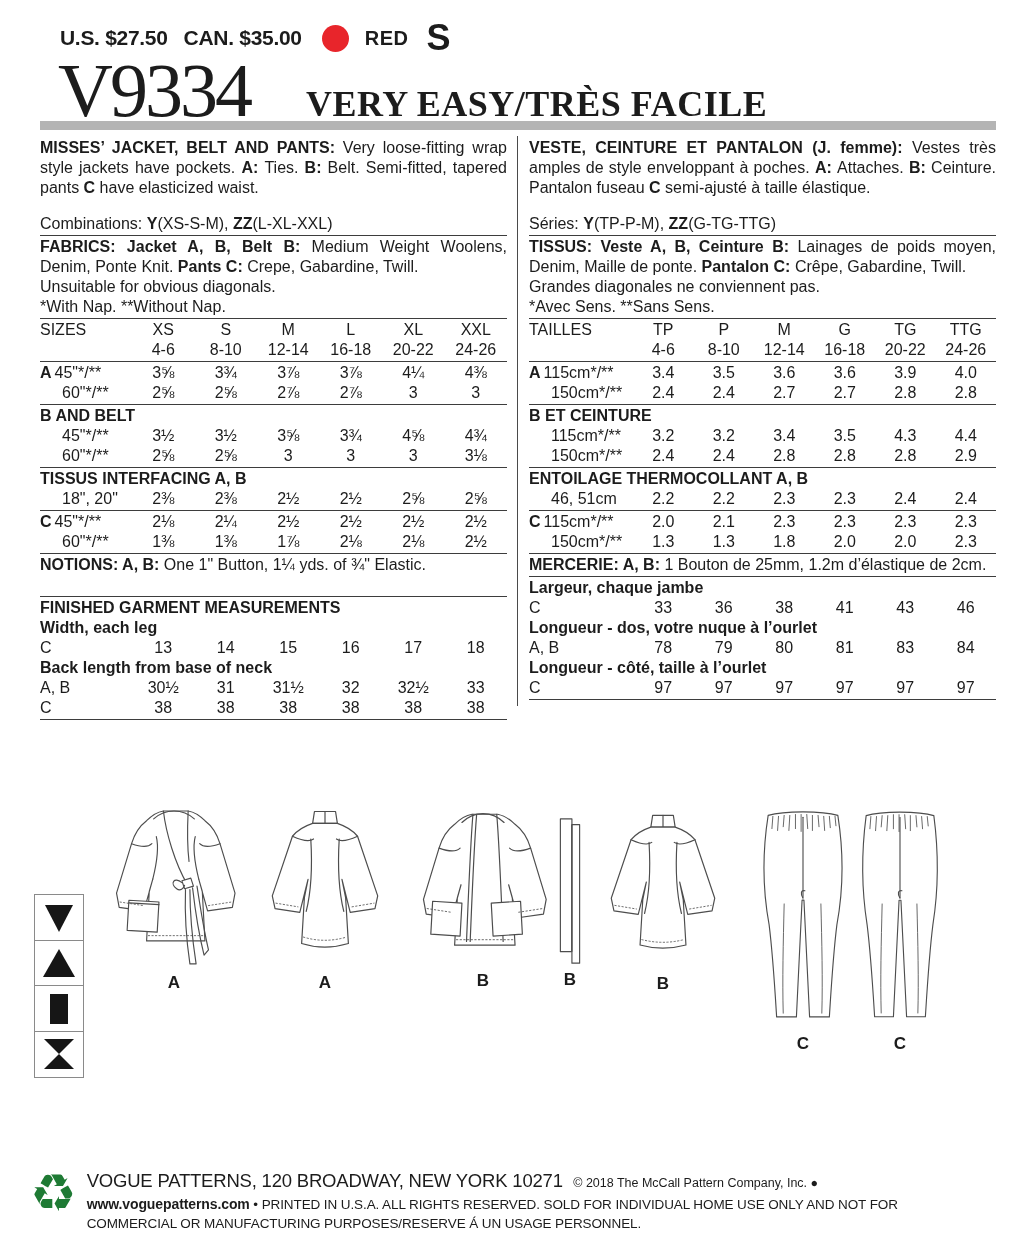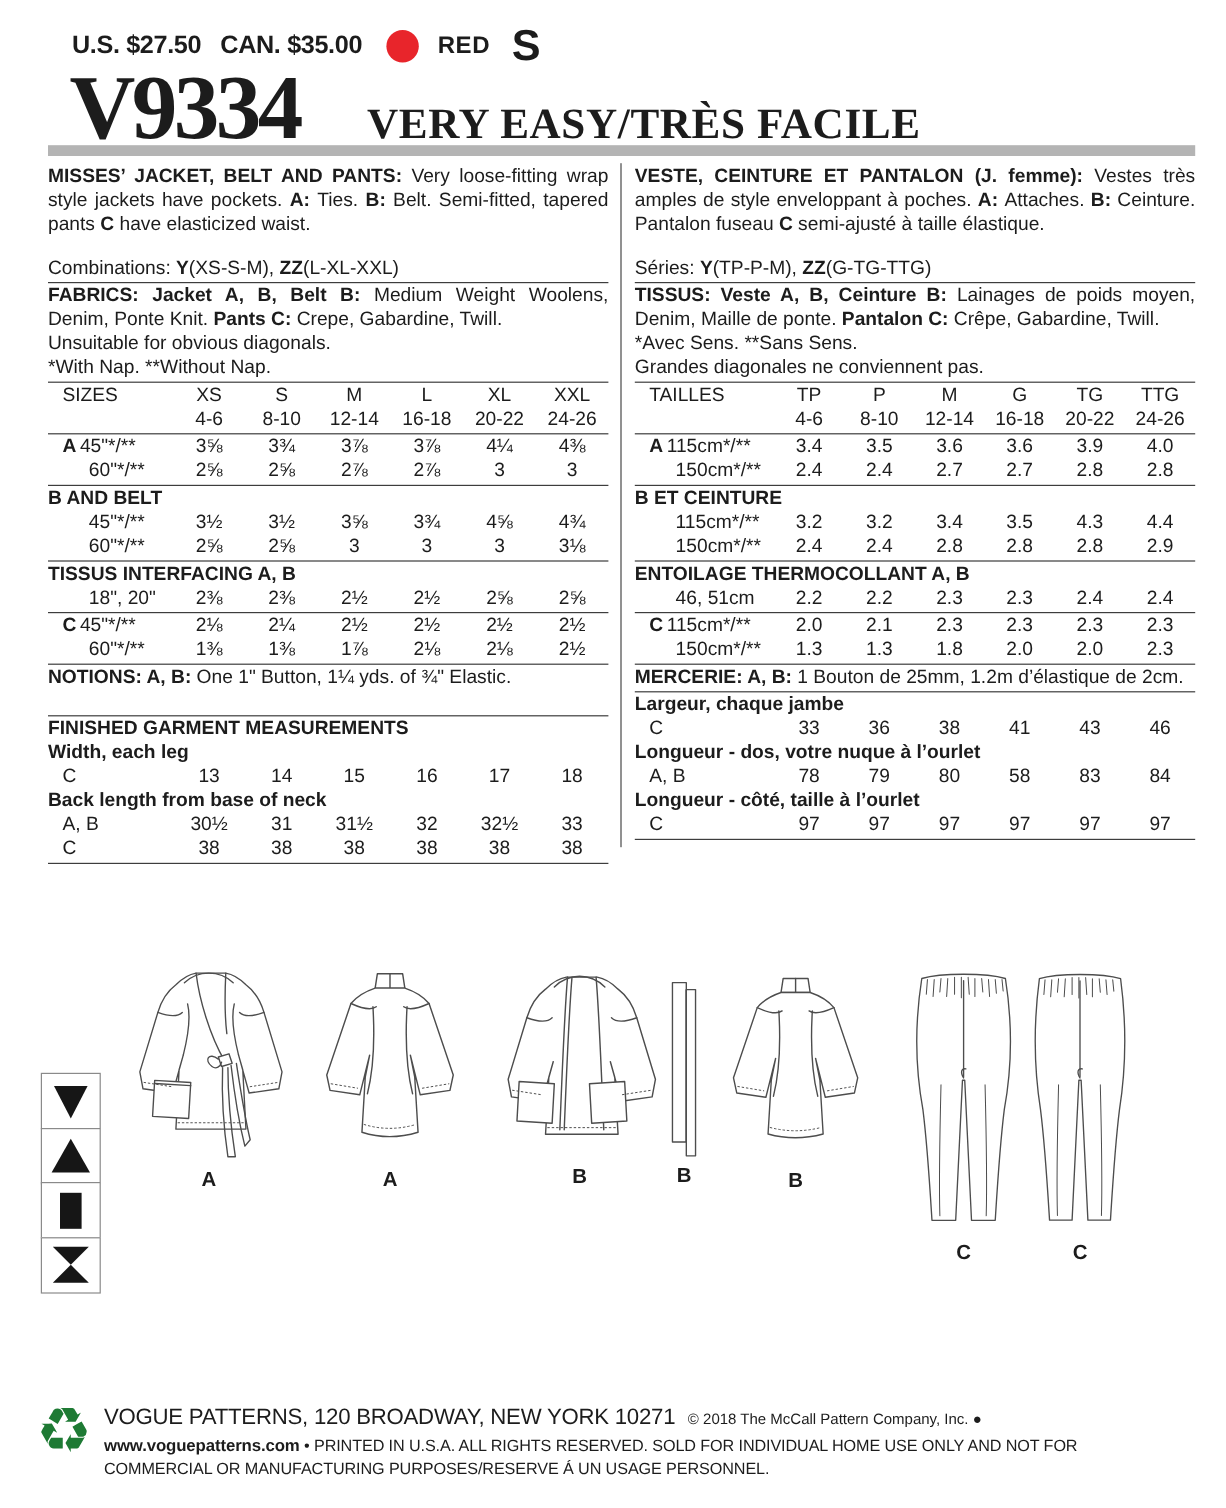--- a/index.html
+++ b/index.html
@@ -8,35 +8,35 @@
     font-family:"Liberation Sans",sans-serif;color:#1c1c1c;overflow:hidden;
   }
   b{font-weight:bold;}
   
   .price-row{position:absolute;left:60px;top:20px;display:flex;align-items:center;gap:16px;}
   .price{font-weight:bold;font-size:21px;letter-spacing:-0.3px;}
   .dot{width:27px;height:27px;border-radius:50%;margin-left:4px;}
   .dot-label{font-weight:bold;font-size:20px;letter-spacing:0.5px;}
   .size-letter{font-weight:bold;font-size:36px;margin-left:2px;line-height:1;}
   .brand-row{position:absolute;left:58px;top:52px;display:flex;align-items:baseline;}
-  .pattern-number{font-family:"Liberation Serif",serif;font-weight:bold;font-size:76px;line-height:1;letter-spacing:-3px;}
+  .pattern-number{font-family:"Liberation Serif",serif;font-weight:normal;font-size:76px;line-height:1;letter-spacing:-3px;}
   .difficulty{font-family:"Liberation Serif",serif;font-weight:bold;font-size:36px;margin-left:56px;letter-spacing:0.5px;}
   .header-bar{position:absolute;left:40px;top:121px;width:956px;height:9px;background:#b4b4b4;}
   
   .col{position:absolute;top:138px;width:467px;font-size:16px;line-height:20px;}
   .col-left{left:40px;}
   .col-right{left:529px;}
   .col-divider{position:absolute;left:517px;top:136px;width:1.4px;height:570px;background:#4a4a4a;}
   .para{text-align:justify;margin:0;}
   .line{margin:0;}
   .gap16{height:16px;}
   .gap20{height:20px;}
   .rule{border-top:1.7px solid #3d3d3d;margin:1px 0;}
   
-  .t-row{display:grid;grid-template-columns:92px repeat(6,1fr);align-items:baseline;margin-left:12px;}
+  .t-row{display:grid;grid-template-columns:92px repeat(6,1fr);align-items:baseline;}
   .col-right .t-row{grid-template-columns:104px repeat(6,1fr);}
   .t-cell{text-align:center;}
   .t-label{white-space:nowrap;}
   .t-label b{margin-right:3px;}
   .t-label.indent{padding-left:22px;}
   .t-section{font-weight:bold;}
   .t-rule{border-top:1.7px solid #3d3d3d;margin:1px 0;}
   
   .symbols{position:absolute;left:34px;top:896px;}
   .sym-box{width:48px;height:45px;border:1.6px solid #8a8a8a;background:#fff;margin-top:-1.6px;display:flex;align-items:center;justify-content:center;}
@@ -206,22 +206,22 @@
       <div class="t-rule"></div>
     </div>
 </div>
 
 <div class="col col-right">
   <p class="para"><b>VESTE, CEINTURE ET PANTALON (J. femme): </b><span>Vestes très amples de style enveloppant à poches. </span><b>A: </b><span>Attaches. </span><b>B: </b><span>Ceinture. Pantalon fuseau </span><b>C </b><span>semi-ajusté à taille élastique.</span></p>
   <div class="gap16"></div>
   <p class="line"><span>Séries: </span><b>Y</b><span>(TP-P-M), </span><b>ZZ</b><span>(G-TG-TTG)</span></p>
   <div class="rule"></div>
   <p class="para"><b>TISSUS: Veste A, B, Ceinture B: </b><span>Lainages de poids moyen, Denim, Maille de ponte. </span><b>Pantalon C: </b><span>Crêpe, Gabardine, Twill.</span></p>
+  <p class="line">Grandes diagonales ne conviennent pas.</p>
   <p class="line">*Avec Sens. **Sans Sens.</p>
-  <p class="line">Grandes diagonales ne conviennent pas.</p>
   <div class="rule"></div>
   <div>
       <div class="t-row">
         <div class="t-label">TAILLES</div>
         <div class="t-cell">TP</div>
         <div class="t-cell">P</div>
         <div class="t-cell">M</div>
         <div class="t-cell">G</div>
         <div class="t-cell">TG</div>
         <div class="t-cell">TTG</div>
@@ -318,21 +318,21 @@
         <div class="t-cell">41</div>
         <div class="t-cell">43</div>
         <div class="t-cell">46</div>
       </div>
       <div class="t-section">Longueur - dos, votre nuque à l’ourlet</div>
       <div class="t-row">
         <div class="t-label">A, B</div>
         <div class="t-cell">78</div>
         <div class="t-cell">79</div>
         <div class="t-cell">80</div>
-        <div class="t-cell">58</div>
+        <div class="t-cell">81</div>
         <div class="t-cell">83</div>
         <div class="t-cell">84</div>
       </div>
       <div class="t-section">Longueur - côté, taille à l’ourlet</div>
       <div class="t-row">
         <div class="t-label">C</div>
         <div class="t-cell">97</div>
         <div class="t-cell">97</div>
         <div class="t-cell">97</div>
         <div class="t-cell">97</div>

